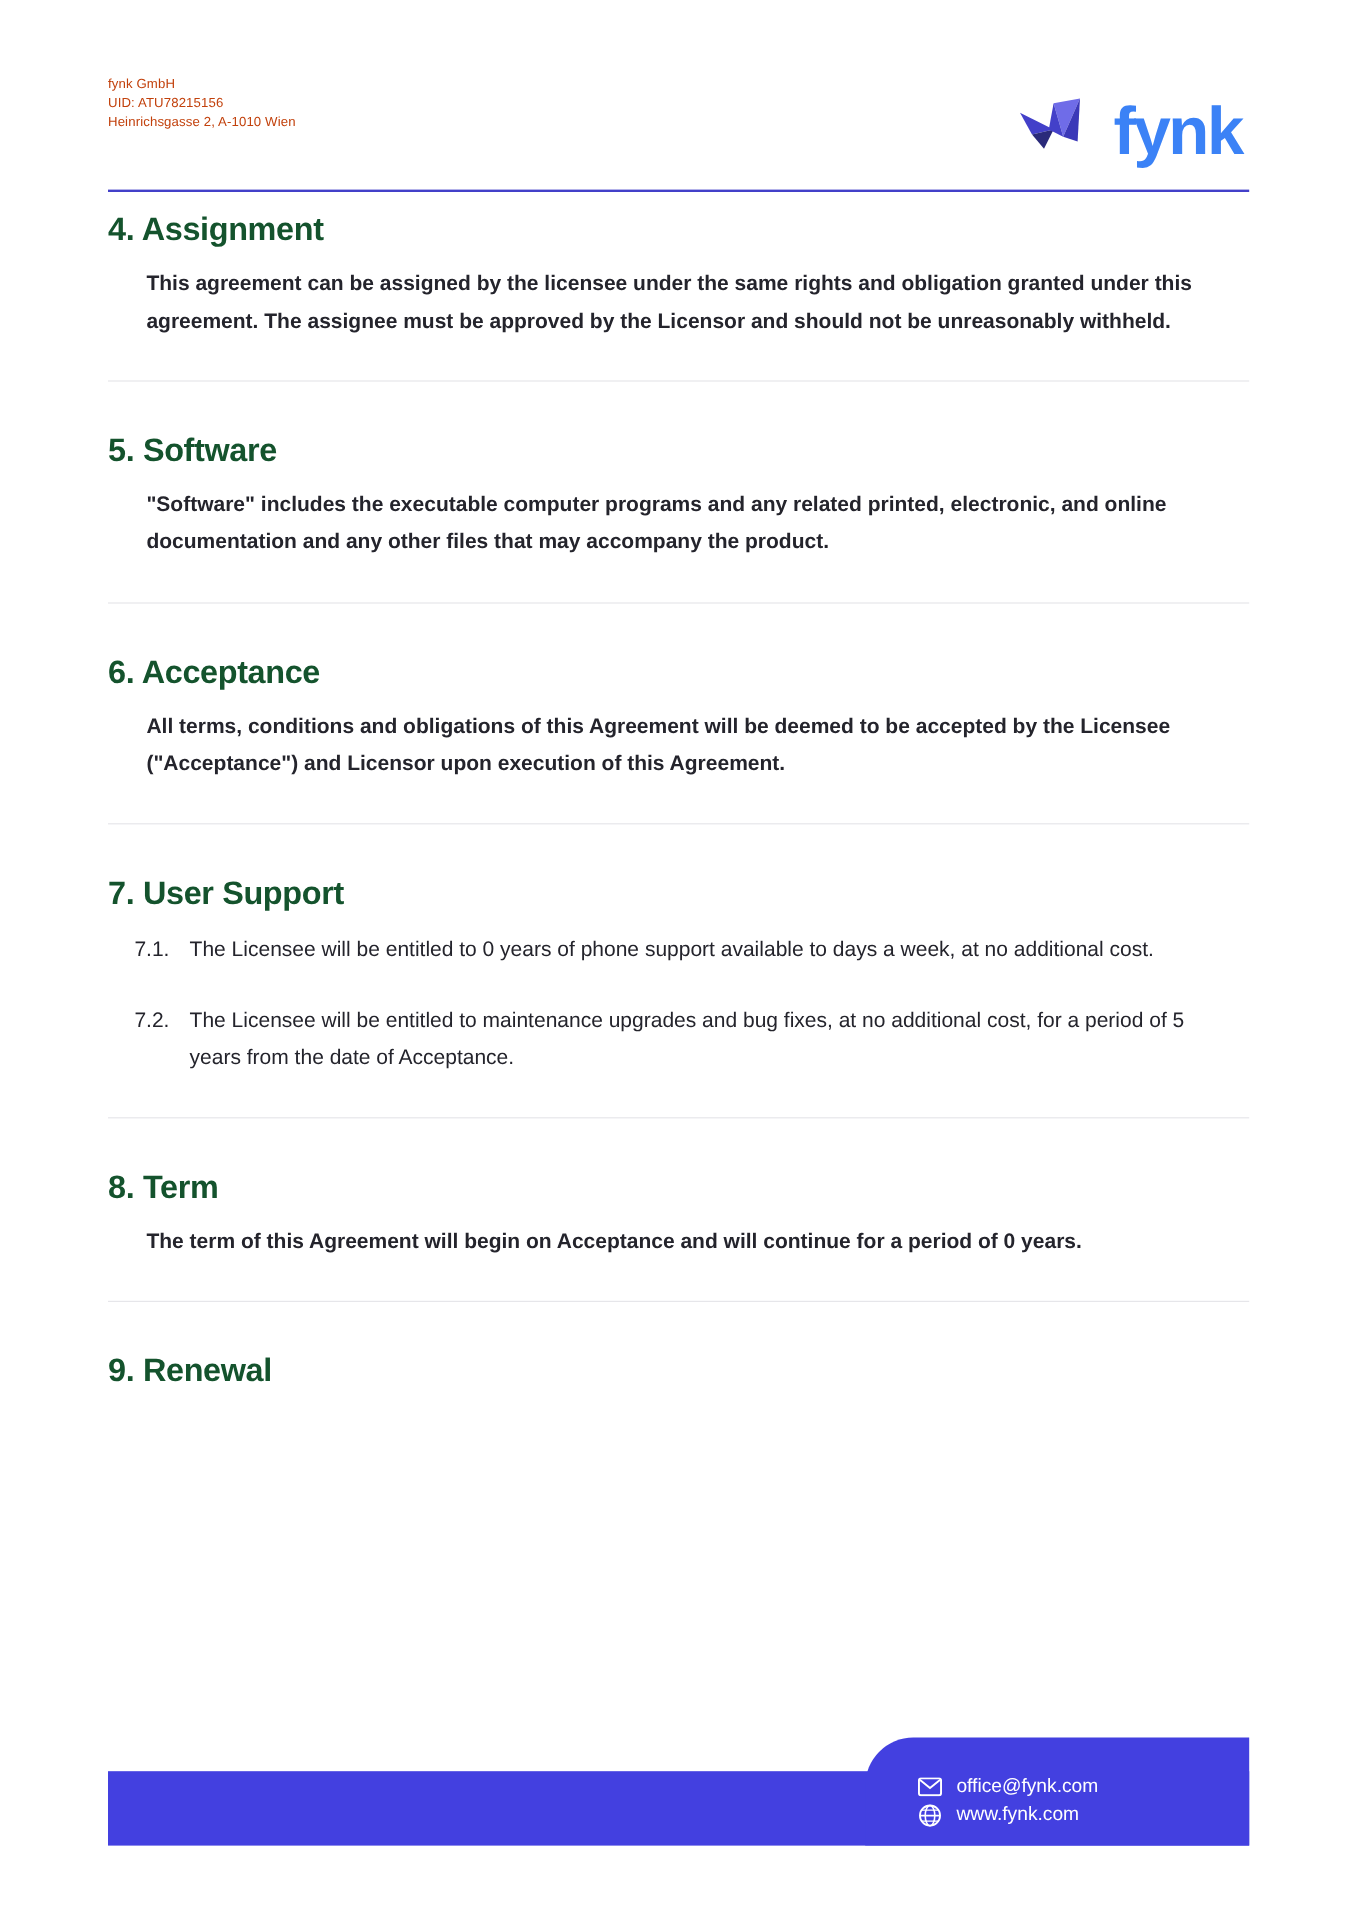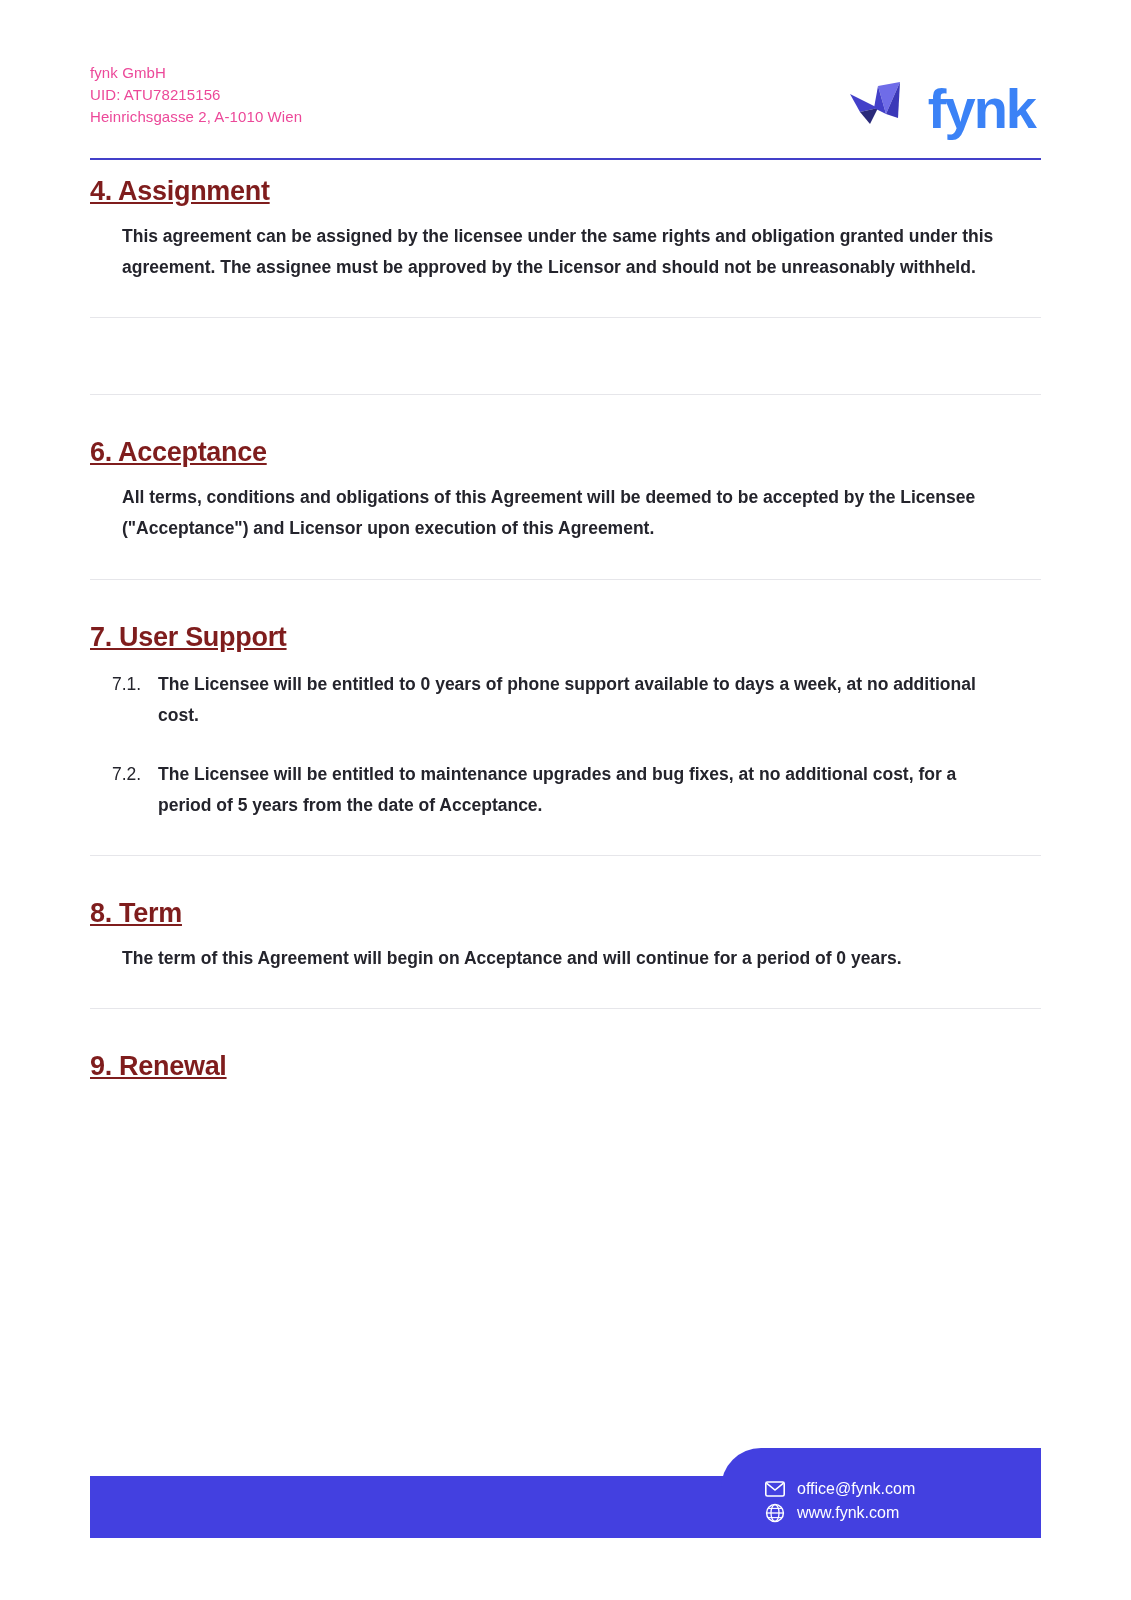--- a/index.html
+++ b/index.html
@@ -22,23 +22,23 @@
     position: absolute;
     top: 56px;
     left: 90px;
     right: 90px;
     height: 104px;
     display: flex;
     align-items: flex-start;
     justify-content: space-between;
   }
   .company-block {
-    font-size: 15px;
+    font-size: 11px;
     line-height: 1.47;
-    color: #ec4899;
+    color: #c2410c;
     letter-spacing: 0.1px;
     padding-top: 6px;
   }
   .company-block div { white-space: nowrap; }
 
   .logo-wrap {
     display: flex;
     align-items: center;
     gap: 14px;
     padding-top: 22px;
@@ -70,24 +70,23 @@
     left: 90px;
     right: 90px;
   }
 
   .section { padding: 0; }
 
   h2.section-title {
     font-size: 27px;
     font-weight: 700;
     letter-spacing: -0.3px;
-    color: #7f1d1d;
+    color: #14532d;
     margin: 0;
     padding: 0 0 0 0;
-    text-decoration: underline;
   }
 
   .section-body {
     font-size: 17.5px;
     line-height: 1.78;
     color: #24242c;
     margin: 14px 0 0 32px;
     max-width: 900px;
     font-weight: bold;
   }
@@ -109,21 +108,21 @@
     color: #24242c;
     margin-bottom: 28px;
   }
   .sub-item:last-child { margin-bottom: 16px; }
   .sub-num {
     flex: 0 0 auto;
     width: 46px;
     text-align: left;
     color: #24242c;
   }
-  .sub-text { flex: 1 1 auto; max-width: 850px; font-weight: bold; }
+  .sub-text { flex: 1 1 auto; max-width: 850px; }
 
   
   .footer {
     position: absolute;
     left: 90px;
     right: 90px;
     bottom: 62px;
     height: 90px;
   }
   .footer-bar {
@@ -198,20 +197,24 @@
 
 <div class="content">
 
   <div class="section">
     <h2 class="section-title">4. Assignment</h2>
     <p class="section-body">This agreement can be assigned by the licensee under the same rights and obligation granted under this agreement. The assignee must be approved by the Licensor and should not be unreasonably withheld.</p>
   </div>
   <div class="divider"></div>
   <div class="sec-gap"></div>
 
+  <div class="section">
+    <h2 class="section-title">5. Software</h2>
+    <p class="section-body">"Software" includes the executable computer programs and any related printed, electronic, and online documentation and any other files that may accompany the product.</p>
+  </div>
   <div class="divider"></div>
   <div class="sec-gap"></div>
 
   <div class="section">
     <h2 class="section-title">6. Acceptance</h2>
     <p class="section-body">All terms, conditions and obligations of this Agreement will be deemed to be accepted by the Licensee ("Acceptance") and Licensor upon execution of this Agreement.</p>
   </div>
   <div class="divider"></div>
   <div class="sec-gap"></div>
 

